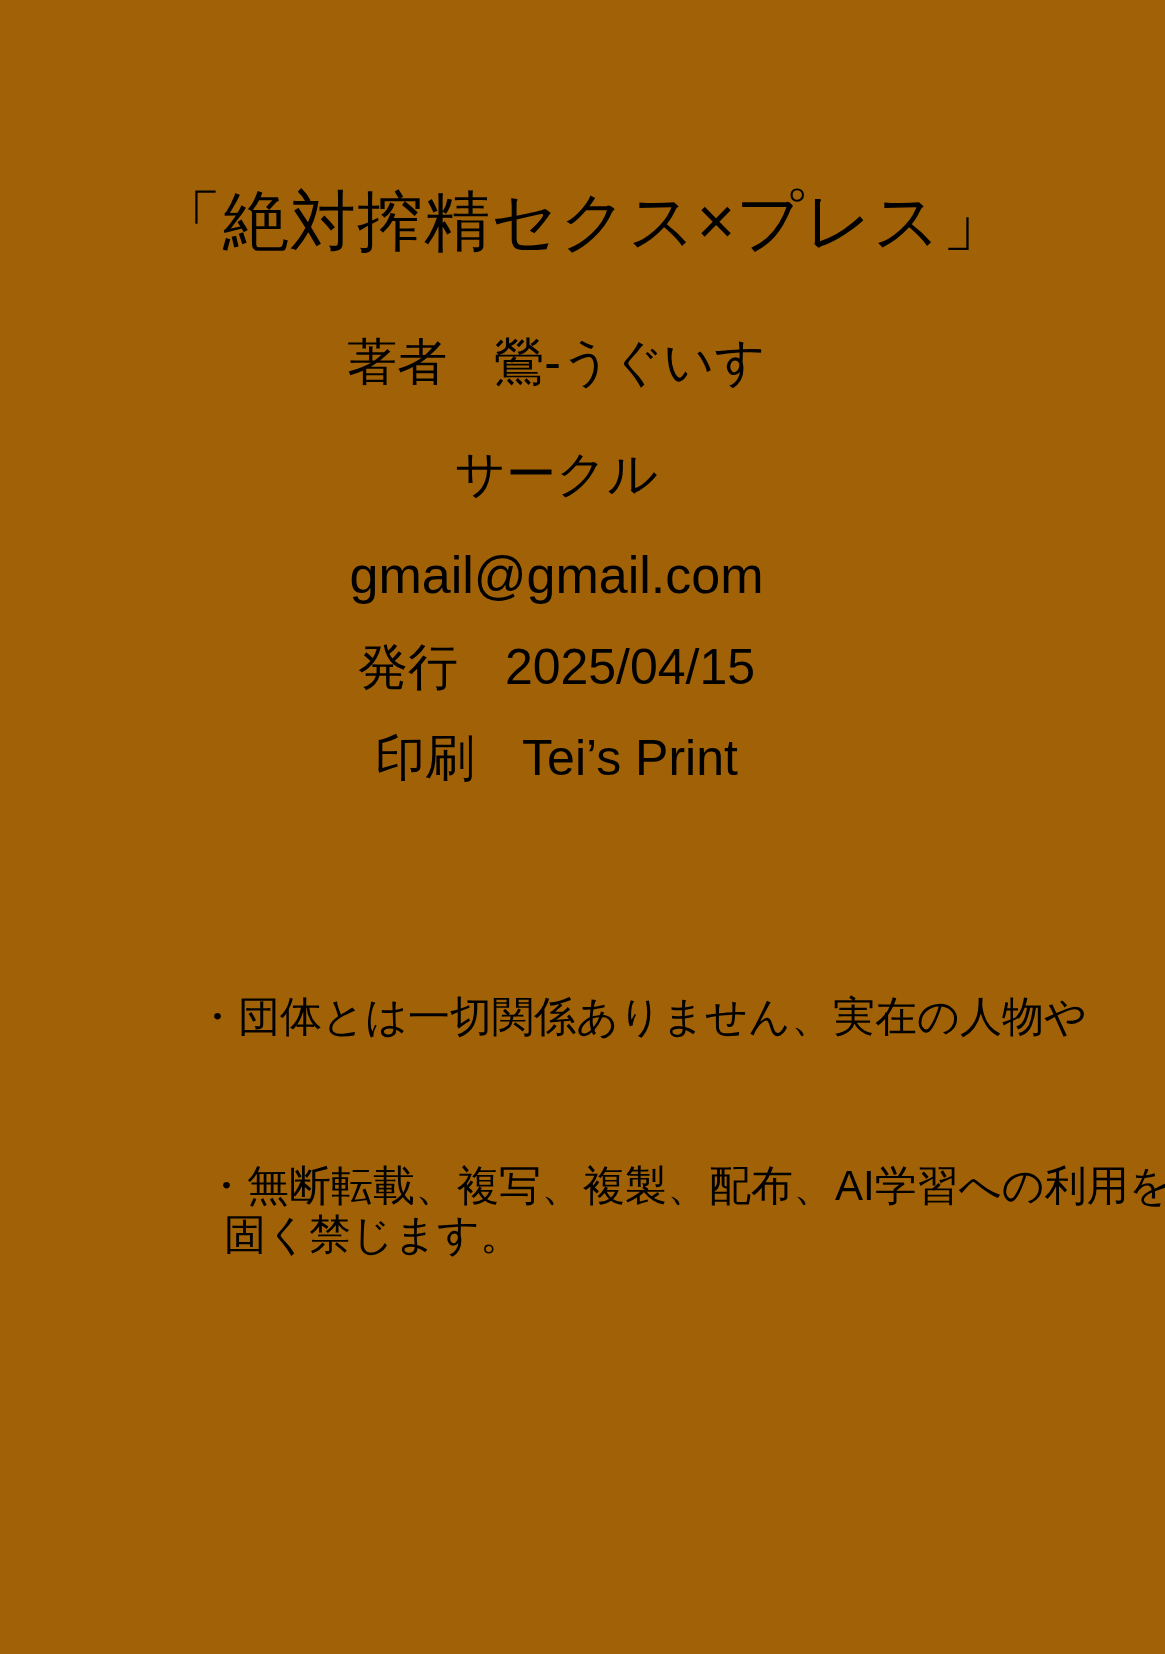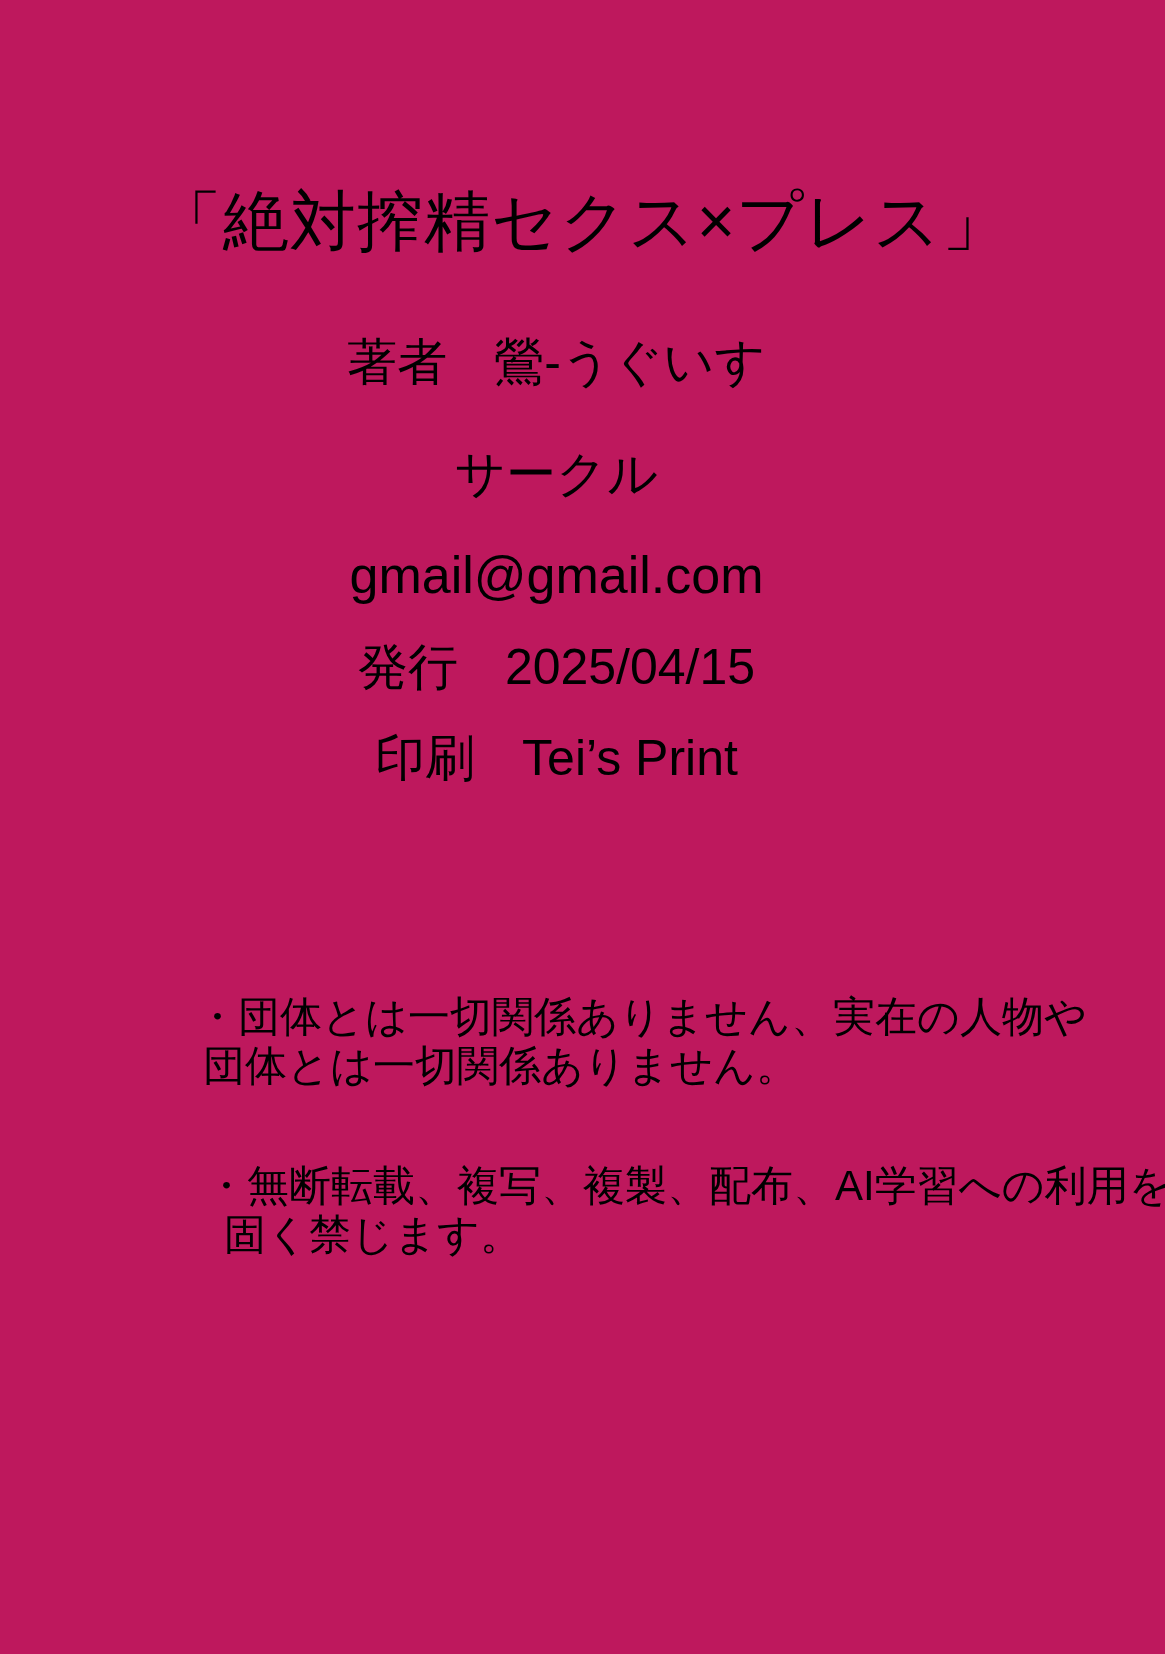--- a/index.html
+++ b/index.html
@@ -4,21 +4,21 @@
 <style>
   html, body {
     margin: 0;
     padding: 0;
     background: #ffffff;
   }
   .page {
     position: relative;
     width: 1165px;
     height: 1654px;
-    background: #be185d;
+    background: #a16207;
     color: #000000;
     font-family: "Liberation Sans", "DejaVu Sans", sans-serif;
     overflow: hidden;
   }
   .abs {
     position: absolute;
     left: 0;
     width: 100%;
     white-space: nowrap;
   }
@@ -80,21 +80,20 @@
     <span>2025/04/15</span>
   </div>
 
   <div class="abs info-line line-printing">
     <span>印刷</span>
     <span>Tei’s Print</span>
   </div>
 
   <div class="notice notice-fiction">
     <div class="notice-line-1">・団体とは一切関係ありません、実在の人物や</div>
-    <div class="notice-line-2">団体とは一切関係ありません。</div>
   </div>
 
   <div class="notice notice-copyright">
     <div class="notice-line-1">・無断転載、複写、複製、配布、AI学習への利用を</div>
     <div class="notice-line-2">固く禁じます。</div>
   </div>
 
 </div>
 
 </body></html>

